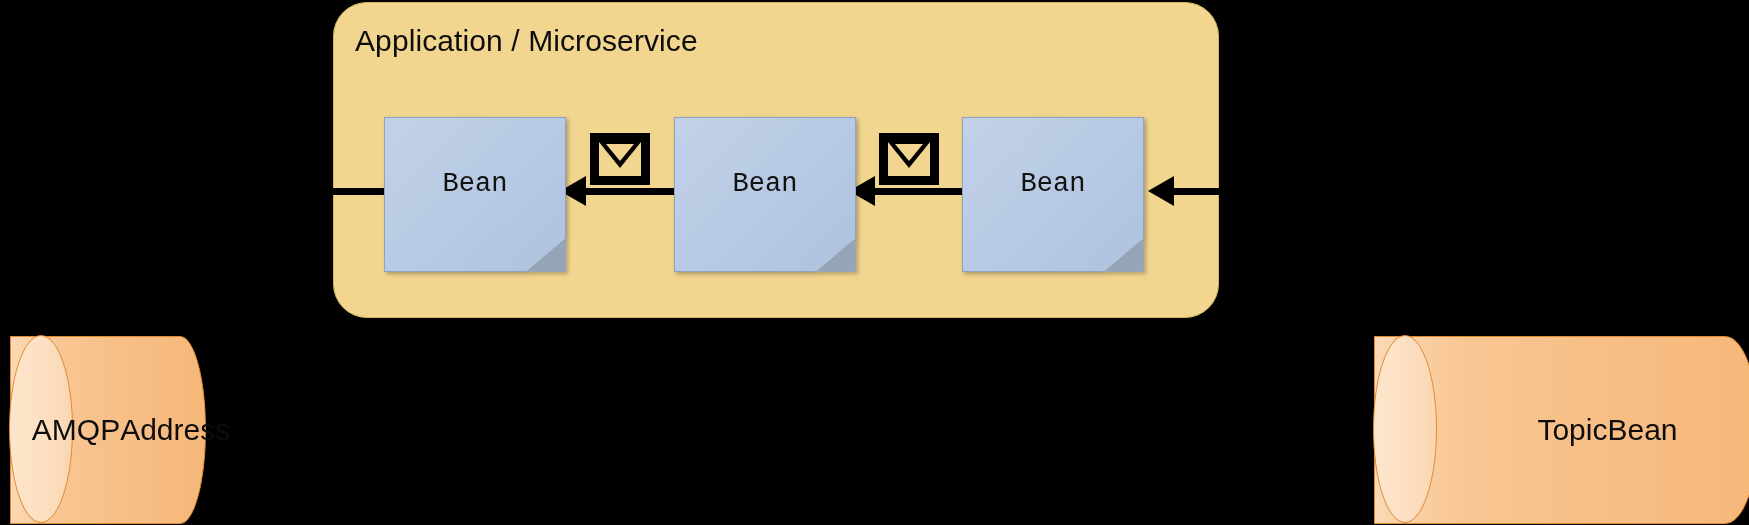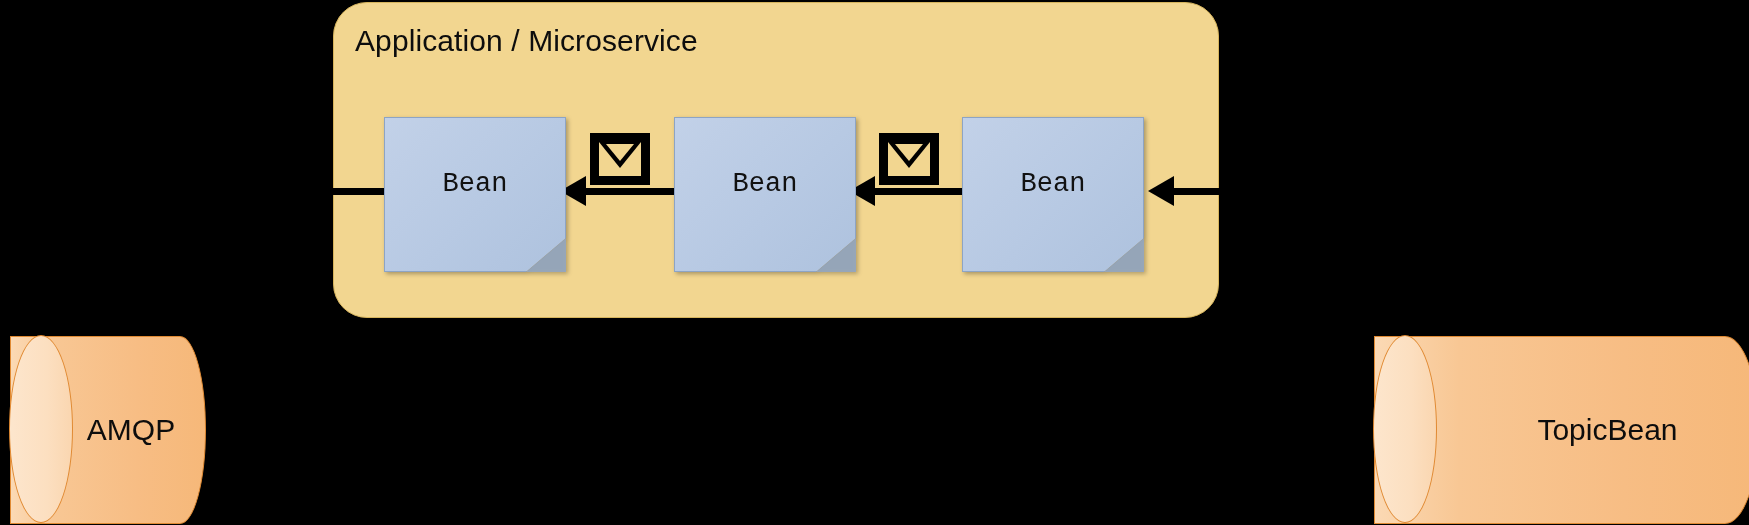--- a/index.html
+++ b/index.html
@@ -224,20 +224,21 @@
       <path d="M0 0 L42 0 L21 26 Z" fill="#000000"></path>
       <path d="M7 2 L35 2 L21 19 Z" fill="#f2d690"></path>
     </svg>
   </div>
 
   <div class="cyl cyl-amqp">
     <div class="shell"></div>
     <div class="cap"></div>
     <div class="text">
       <span>AMQP</span>
+      <span>Address</span>
     </div>
   </div>
 
   <div class="cyl cyl-kafka">
     <div class="shell"></div>
     <div class="cap"></div>
     <div class="text">
       <span>Topic</span>
       <span>Bean</span>
     </div>

